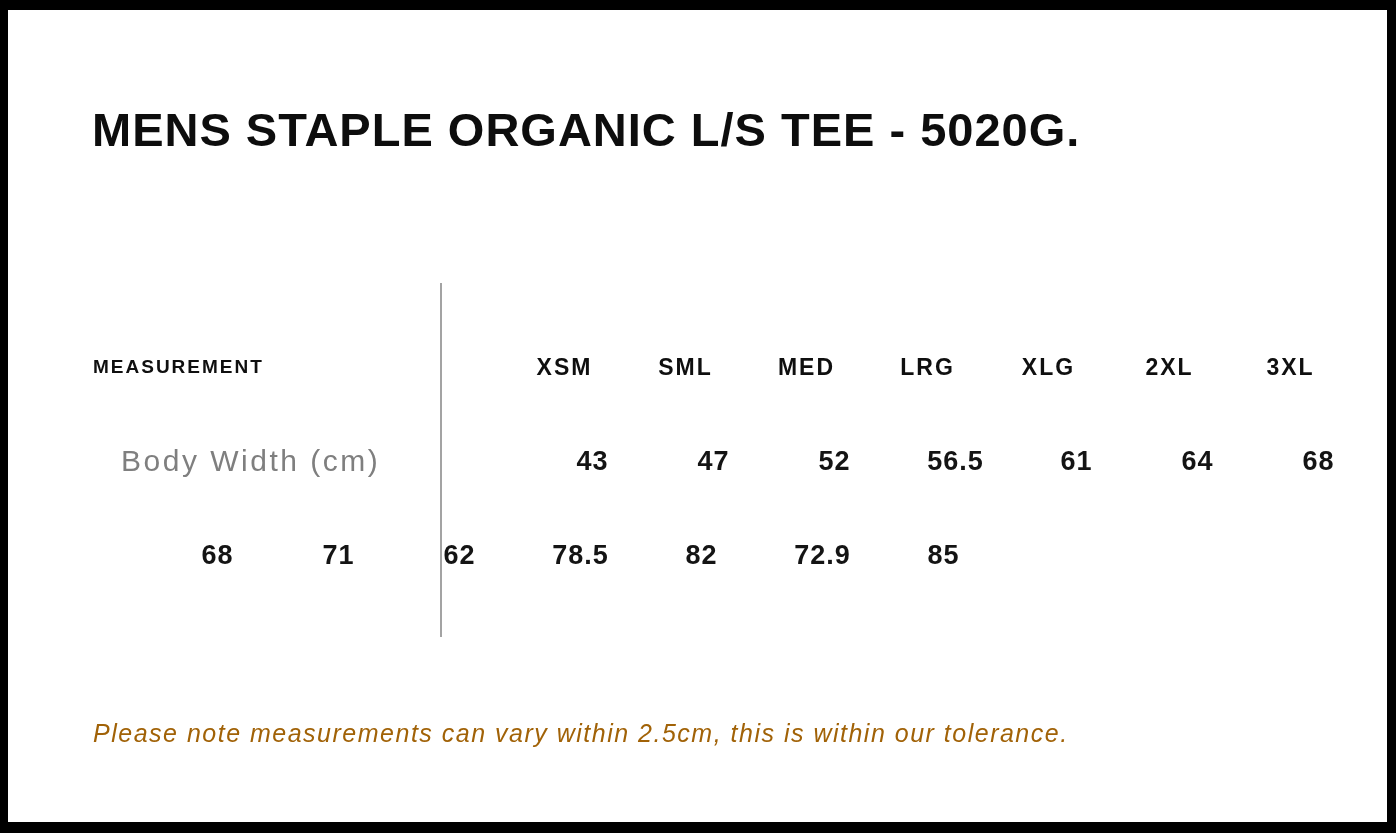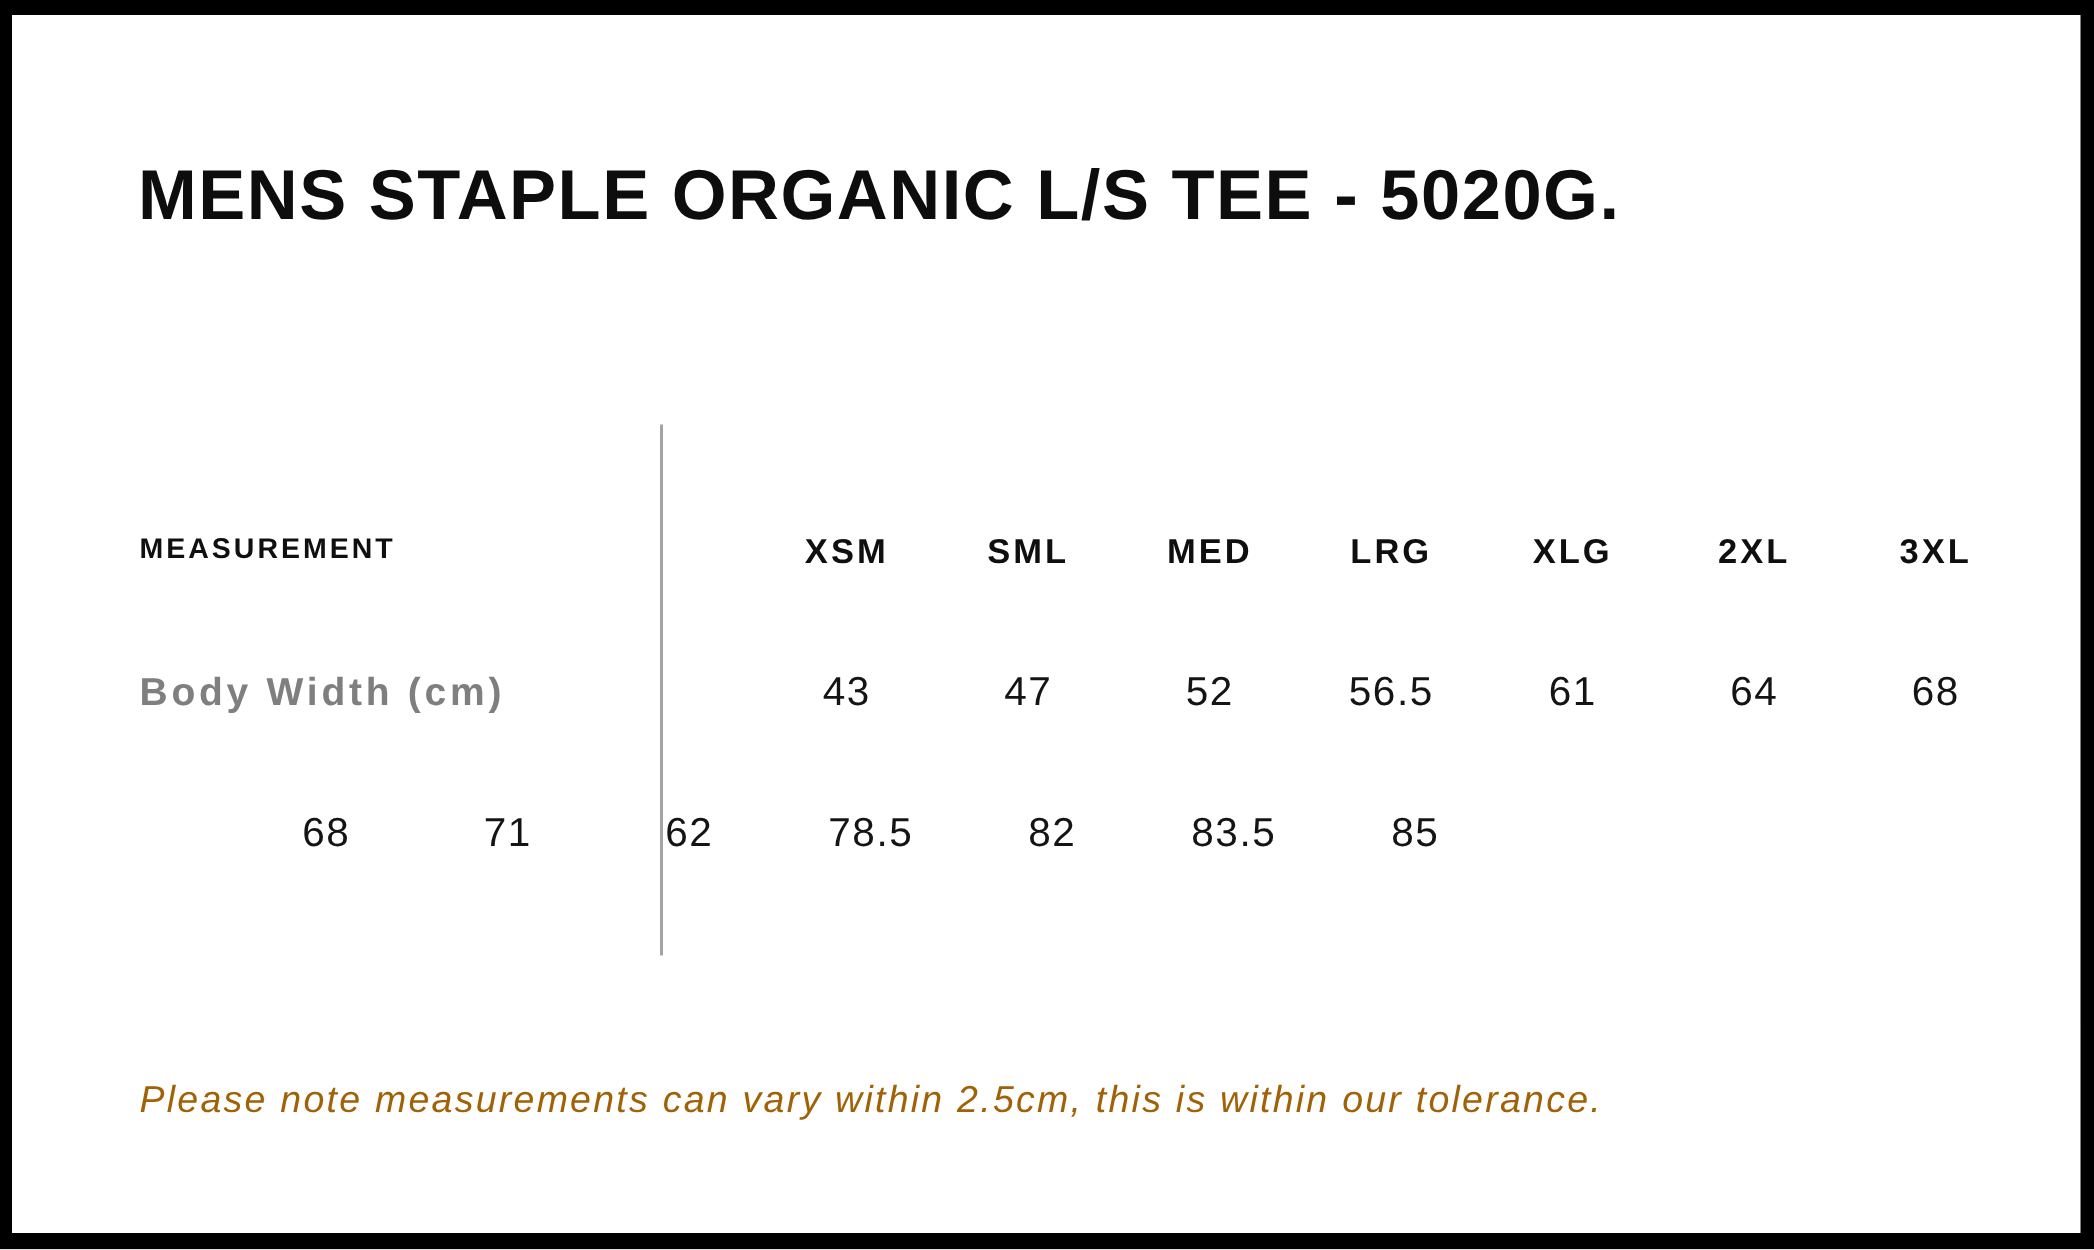--- a/index.html
+++ b/index.html
@@ -75,28 +75,29 @@
     letter-spacing: 2px;
     color: #0f0f0f;
   }
   .header-row .size-cell {
     font-size: 23px;
     font-weight: 700;
     letter-spacing: 2px;
     color: #0f0f0f;
   }
   .data-row .label-cell {
-    font-size: 26px;
-    font-weight: 700;
+    font-size: 30px;
+    font-weight: 400;
     letter-spacing: 2.5px;
     color: #7f7f7f;
+    margin-left: 28px;
   }
   .data-row .size-cell {
     font-size: 27px;
-    font-weight: 400;
+    font-weight: 700;
     letter-spacing: 1px;
     color: #141414;
   }
   .tolerance-note {
     position: absolute;
     left: 93px;
     top: 718px;
     margin: 0;
     font-size: 25px;
     line-height: 30px;
@@ -144,21 +145,21 @@
       </div>
     </div>
 
     <div class="row data-row">
       <div class="sizes">
         <div class="size-cell">68</div>
         <div class="size-cell">71</div>
         <div class="size-cell">62</div>
         <div class="size-cell">78.5</div>
         <div class="size-cell">82</div>
-        <div class="size-cell">83.5</div>
+        <div class="size-cell">72.9</div>
         <div class="size-cell">85</div>
       </div>
     </div>
 
   </div>
 
   <p class="tolerance-note">Please note measurements can vary within 2.5cm, this is within our tolerance.</p>
 </div>
 
 </body></html>

